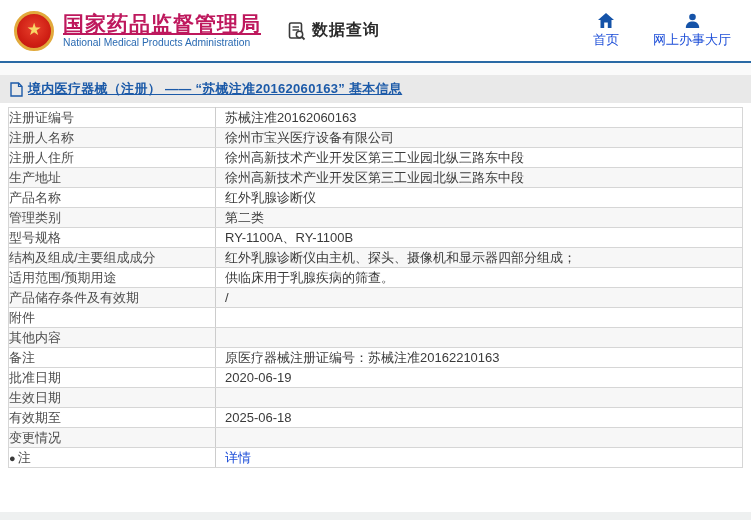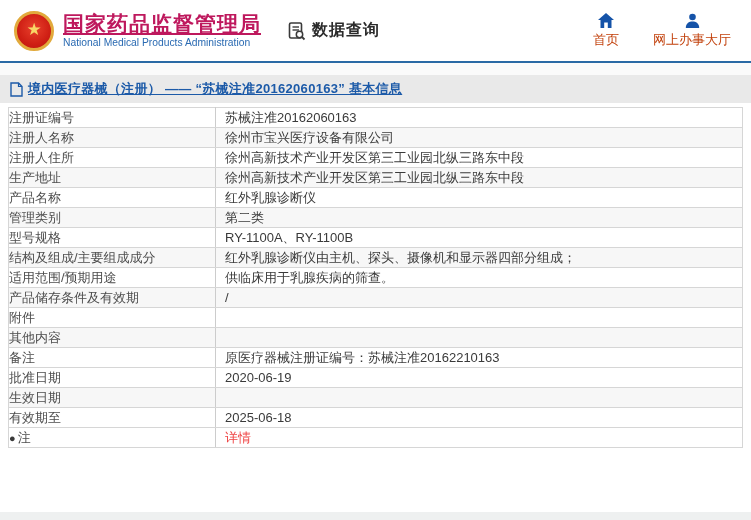--- a/index.html
+++ b/index.html
@@ -14,38 +14,38 @@
             background:radial-gradient(circle at 50% 42%, #e8402c 0%, #cf1f14 60%, #b81210 100%);
             border:3px solid #e2aa3c; position:relative; display:flex; align-items:center; justify-content:center; }
   .emblem span { color:#f8d766; font-size:17px; line-height:1; margin-top:-3px; }
   .logo-text .cn { color:#be185d; font-size:21px; font-weight:bold; letter-spacing:1px; line-height:1.15;text-decoration:underline; }
   .logo-text .en { color:#2a6ab2; font-size:10.3px; line-height:1.3; }
   .section-tab { display:flex; align-items:center; gap:5px; margin-left:26px; }
   .section-tab .label { font-size:16px; color:#2b2b2b; font-weight:bold; letter-spacing:1px; }
   .header-spacer { flex:1; }
   .top-nav { display:flex; gap:34px; margin-right:6px; }
   .nav-item { display:flex; flex-direction:column; align-items:center; gap:3px; cursor:pointer; }
-  .nav-item .nav-label { font-size:13px; color:#c2410c; }
+  .nav-item .nav-label { font-size:13px; color:#1d4ed8; }
 
   
   .sub-strip { height:12px; background:#fafafa; }
   .title-bar { height:28px; background:#e9e9e9; display:flex; align-items:center; padding:0 10px; gap:5px; }
   .title-bar .title-text { font-size:13px; font-weight:bold; color:#1c5aa8; letter-spacing:.3px;text-decoration:underline; }
 
   
   .table-wrap { margin:4px 8px 0 8px; }
   table { width:100%; border-collapse:collapse; table-layout:fixed;
           border-left:1px solid #d6d6d6; border-right:1px solid #d6d6d6; border-top:1px solid #d6d6d6; }
   td { height:20px; border-bottom:1px solid #d6d6d6; font-size:13px; vertical-align:middle;
        white-space:nowrap; overflow:hidden; }
   td.label-cell { width:207px; text-align:left; padding-right:9px; color:#4d4d4d;
                   border-right:1px solid #cccccc; }
   td.value-cell { text-align:left; padding-left:9px; color:#3a3a3a; }
   tr.alt td { background:#f7f7f7; }
-  td.value-cell a { color:#ef4444; text-decoration:none; }
+  td.value-cell a { color:#1d4ed8; text-decoration:none; }
   .note-icon { color:#3a3a3a; font-size:11px; margin-right:2px; }
 
   .footer-strip { position:absolute; left:0; bottom:0; width:751px; height:8px; background:#eef0f0; }
 
   
   .icon svg { display:block; }
 </style>
 </head>
 <body>
 
@@ -168,20 +168,24 @@
           <td class="value-cell">2020-06-19</td>
         </tr>
         <tr class="alt">
           <td class="label-cell">生效日期</td>
           <td class="value-cell"></td>
         </tr>
         <tr>
           <td class="label-cell">有效期至</td>
           <td class="value-cell">2025-06-18</td>
         </tr>
+        <tr class="alt">
+          <td class="label-cell">变更情况</td>
+          <td class="value-cell"></td>
+        </tr>
         <tr>
           <td class="label-cell"><span class="note-icon">●</span>注</td>
           <td class="value-cell"><a href="#">详情</a></td>
         </tr>
       </tbody>
   </table>
 </div>
 
 <div class="footer-strip"></div>
 

